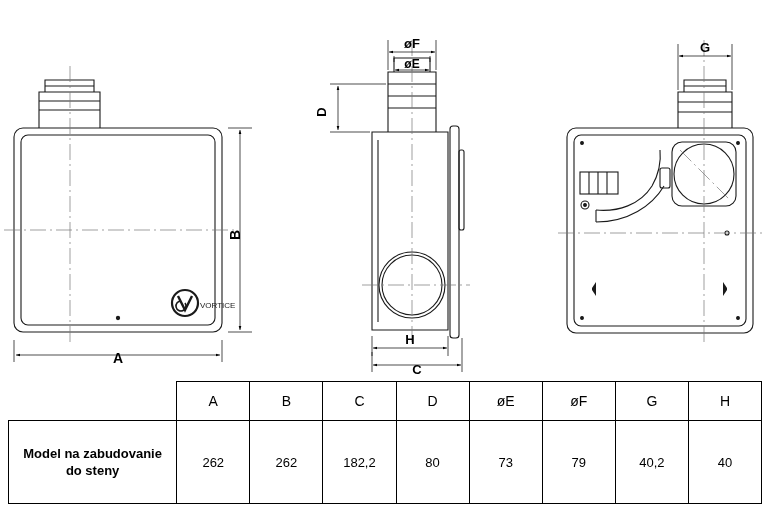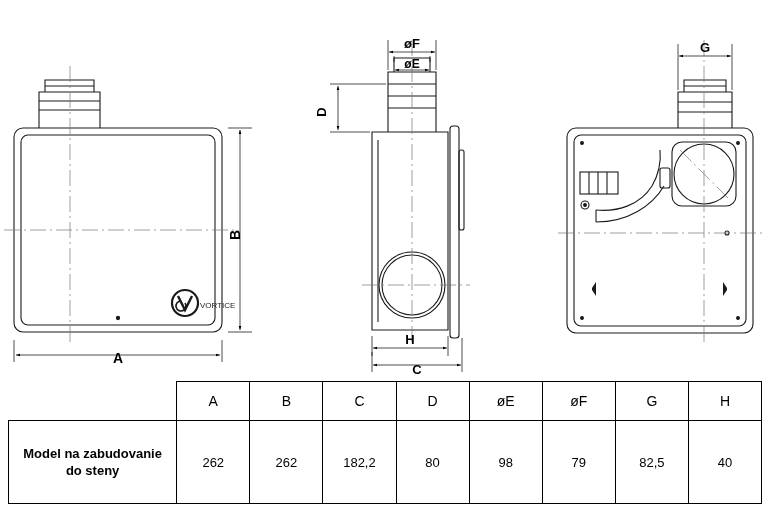--- a/index.html
+++ b/index.html
@@ -248,21 +248,21 @@
         <td>øF</td>
         <td>G</td>
         <td>H</td>
       </tr>
       <tr class="data-row">
         <td class="model-name">Model na zabudovanie do steny</td>
         <td>262</td>
         <td>262</td>
         <td>182,2</td>
         <td>80</td>
-        <td>98</td>
+        <td>73</td>
         <td>79</td>
-        <td>82,5</td>
+        <td>40,2</td>
         <td>40</td>
       </tr>
     </tbody>
   </table>
 
 </div>
 
 </body></html>

